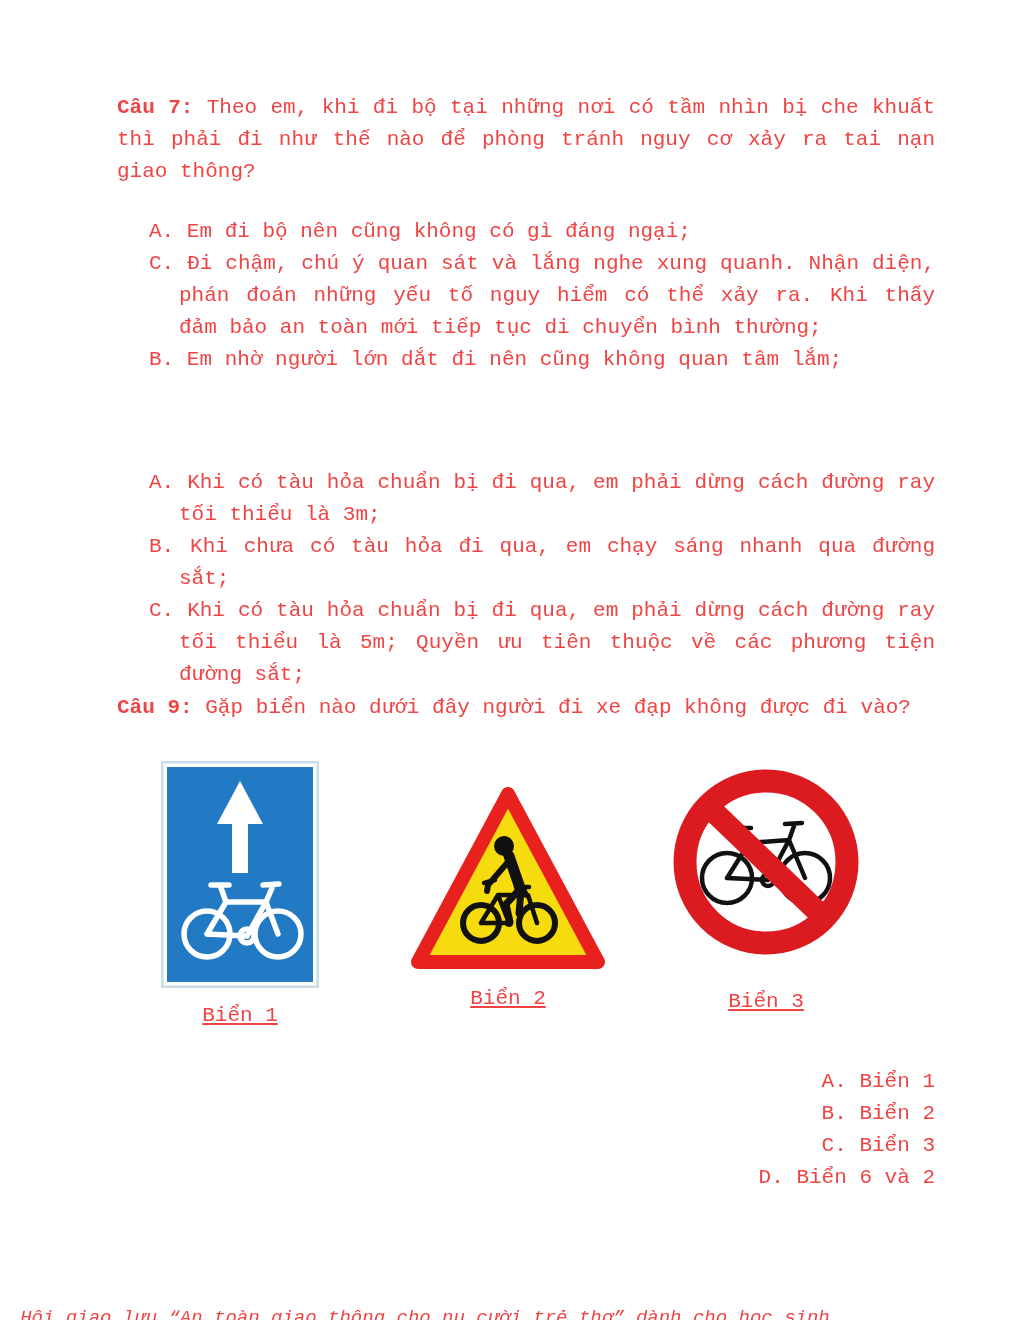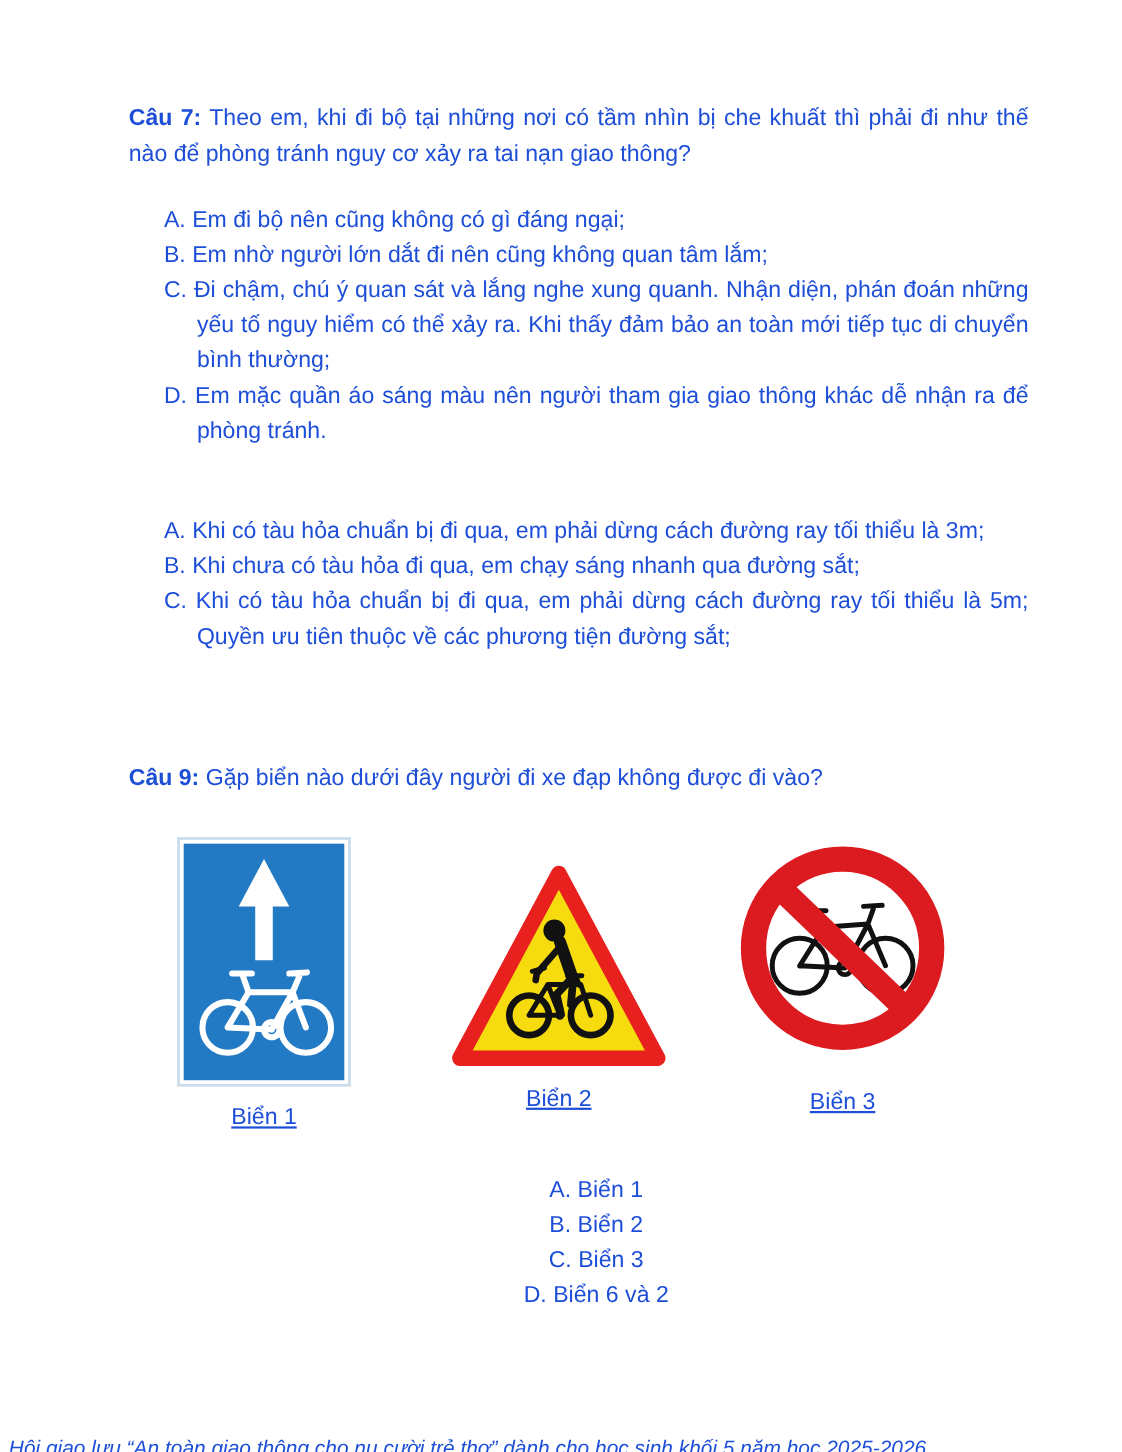--- a/index.html
+++ b/index.html
@@ -1,31 +1,31 @@
 <!DOCTYPE html>
 <html><head>
 <meta charset="utf-8">
 <style>
   html,body{margin:0;padding:0;background:#ffffff;}
   .page{
     position:relative;
     width:1020px;height:1320px;
     background:#ffffff;
-    color:#1d4ed8;
-    font-family:Liberation Sans, sans-serif;
+    color:#ef4444;
+    font-family:Liberation Mono, monospace;
     font-size:21px;line-height:32px;
     overflow:hidden;
     border-radius:12px;
   }
   .block{position:absolute;left:117px;width:818px;}
   .q-text{margin:0;text-align:justify;}
   .q-label{font-weight:bold;}
   .options{margin-top:28px;}
   .option{margin:0;text-align:justify;padding-left:62px;text-indent:-30px;}
-  .plain .option{text-align:center;}
+  .plain .option{text-align:right;}
   .signs{position:absolute;left:0;top:755px;width:1020px;height:300px;}
   .sign{position:absolute;text-align:center;}
   .sign1{left:161px;top:6px;width:158px;}
   .sign2{left:408px;top:28px;width:200px;}
   .sign3{left:672px;top:13px;width:188px;}
   .sign svg{display:block;}
   .caption{display:inline-block;text-decoration:underline;font-size:21px;line-height:24px;}
   .sign1 .caption{margin-top:16px;}
   .sign2 .caption{margin-top:12px;}
   .sign3 .caption{margin-top:34px;}
@@ -36,23 +36,22 @@
 </style>
 </head>
 <body>
 
 <div class="page">
 
   <div class="block" style="top:92px">
     <p class="q-text"><b class="q-label">Câu 7:</b> <span>Theo em, khi đi bộ tại những nơi có tầm nhìn bị che khuất thì phải đi như thế nào để phòng tránh nguy cơ xảy ra tai nạn giao thông?</span></p>
     <div class="options">
       <p class="option"><span class="opt-letter">A.</span> <span>Em đi bộ nên cũng không có gì đáng ngại;</span></p>
+      <p class="option"><span class="opt-letter">C.</span> <span>Đi chậm, chú ý quan sát và lắng nghe xung quanh. Nhận diện, phán đoán những yếu tố nguy hiểm có thể xảy ra. Khi thấy đảm bảo an toàn mới tiếp tục di chuyển bình thường;</span></p>
       <p class="option"><span class="opt-letter">B.</span> <span>Em nhờ người lớn dắt đi nên cũng không quan tâm lắm;</span></p>
-      <p class="option"><span class="opt-letter">C.</span> <span>Đi chậm, chú ý quan sát và lắng nghe xung quanh. Nhận diện, phán đoán những yếu tố nguy hiểm có thể xảy ra. Khi thấy đảm bảo an toàn mới tiếp tục di chuyển bình thường;</span></p>
-      <p class="option"><span class="opt-letter">D.</span> <span>Em mặc quần áo sáng màu nên người tham gia giao thông khác dễ nhận ra để phòng tránh.</span></p>
     </div>
   </div>
 
   <div class="block" style="top:439px">
     <div class="options">
       <p class="option"><span class="opt-letter">A.</span> <span>Khi có tàu hỏa chuẩn bị đi qua, em phải dừng cách đường ray tối thiểu là 3m;</span></p>
       <p class="option"><span class="opt-letter">B.</span> <span>Khi chưa có tàu hỏa đi qua, em chạy sáng nhanh qua đường sắt;</span></p>
       <p class="option"><span class="opt-letter">C.</span> <span>Khi có tàu hỏa chuẩn bị đi qua, em phải dừng cách đường ray tối thiểu là 5m; Quyền ưu tiên thuộc về các phương tiện đường sắt;</span></p>
     </div>
   </div>

